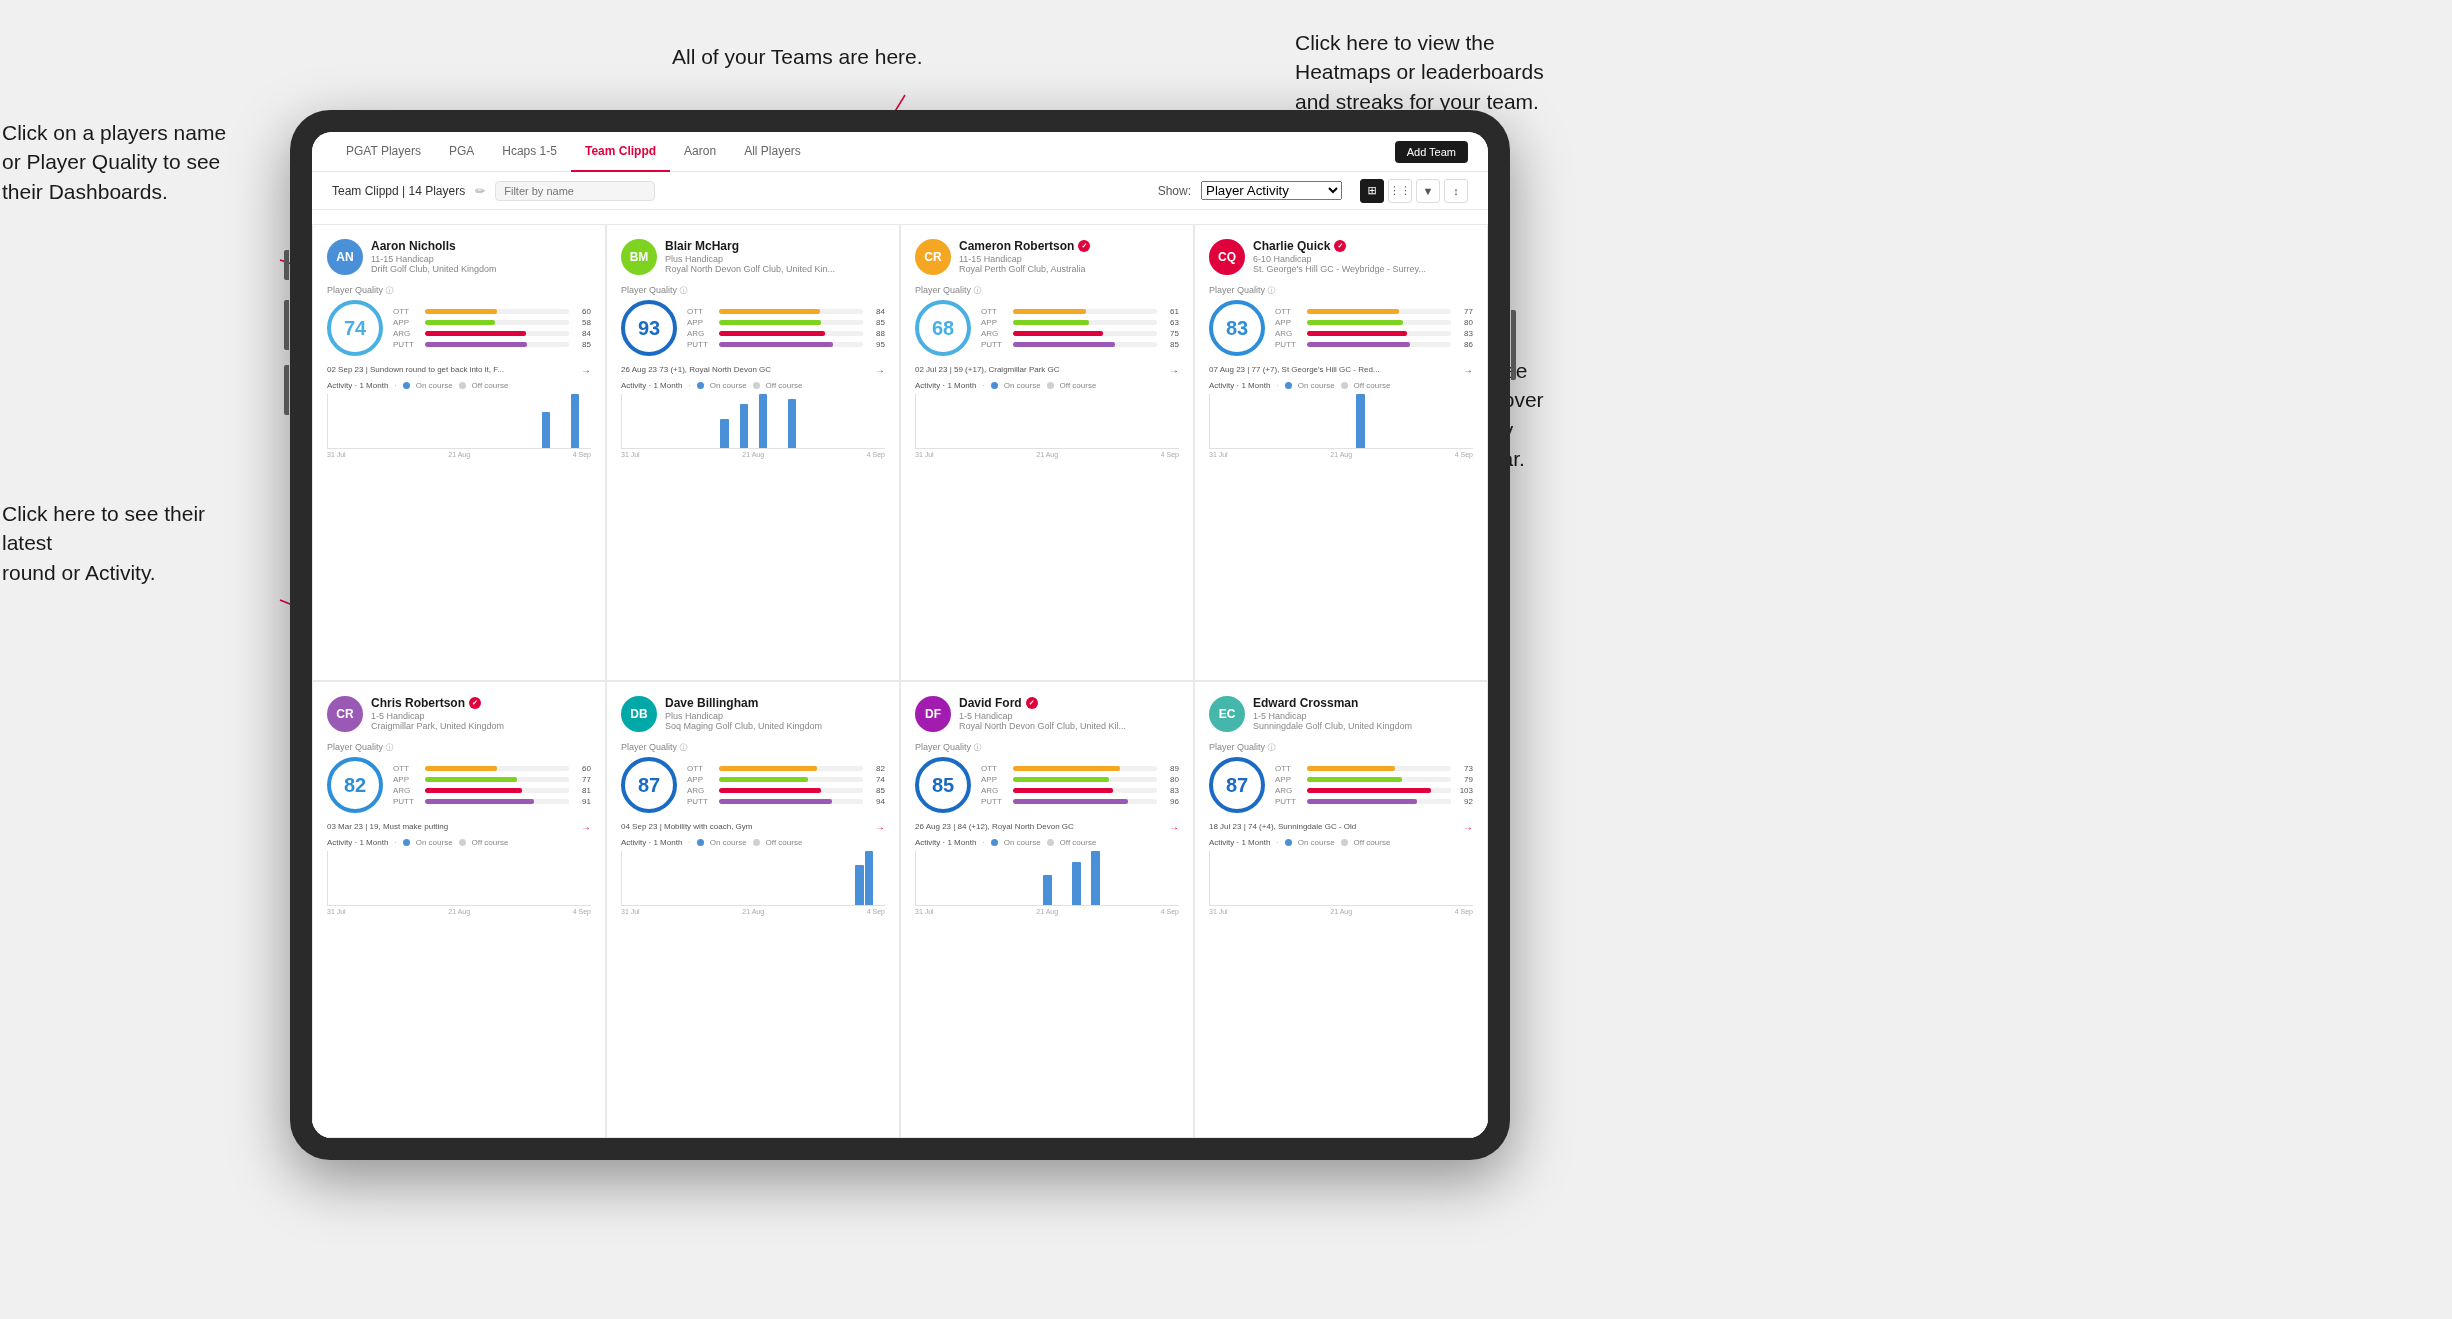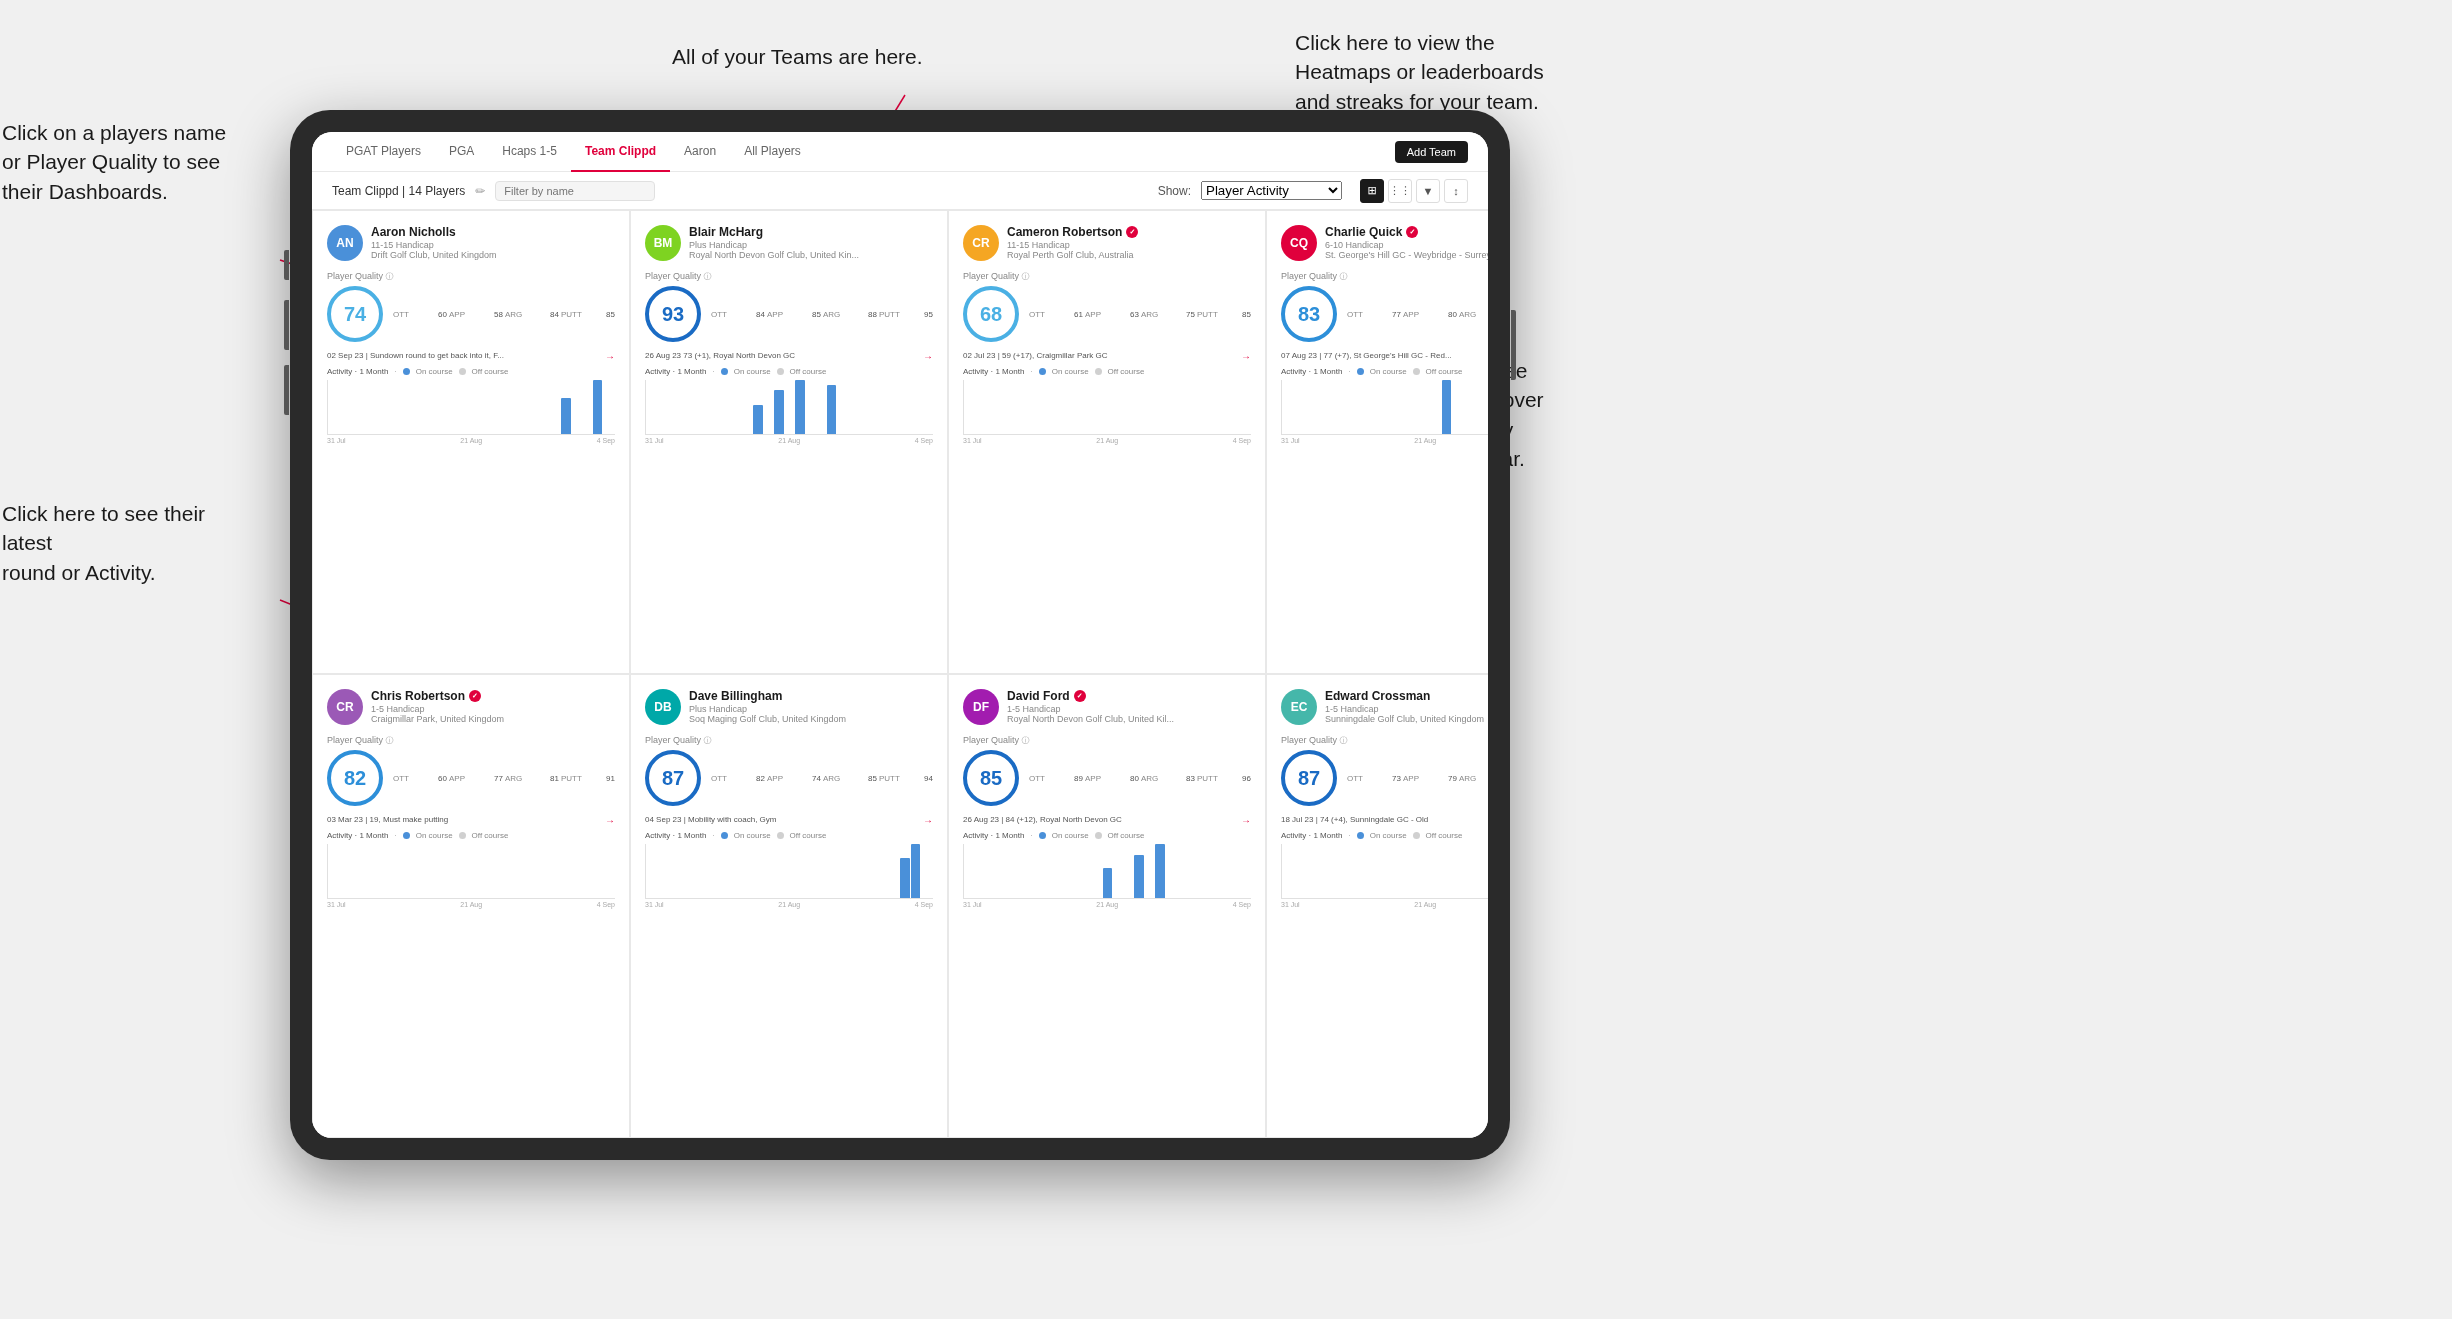--- a/index.html
+++ b/index.html
@@ -188,20 +188,21 @@
     }
 
     
     .players-grid {
       display: grid;
       grid-template-columns: repeat(4, 1fr);
       gap: 0;
       overflow-y: auto;
       flex: 1;
       background: #f5f5f5;
+      margin-top: 14px;
     }
 
     .player-card {
       background: #fff;
       border: 1px solid #e8e8e8;
       padding: 14px;
       display: flex;
       flex-direction: column;
       cursor: pointer;
     }
@@ -278,21 +279,21 @@
       align-items: center;
       justify-content: center;
       font-size: 20px;
       font-weight: 700;
       color: #1a1a1a;
       flex-shrink: 0;
     }
     .quality-stats {
       flex: 1;
       display: flex;
-      flex-direction: row;
+      flex-direction: column;
       gap: 2px;
     }
     .stat-row {
       display: flex;
       align-items: center;
       gap: 4px;
       font-size: 8px;
       color: #888;
     }
     .stat-label {

